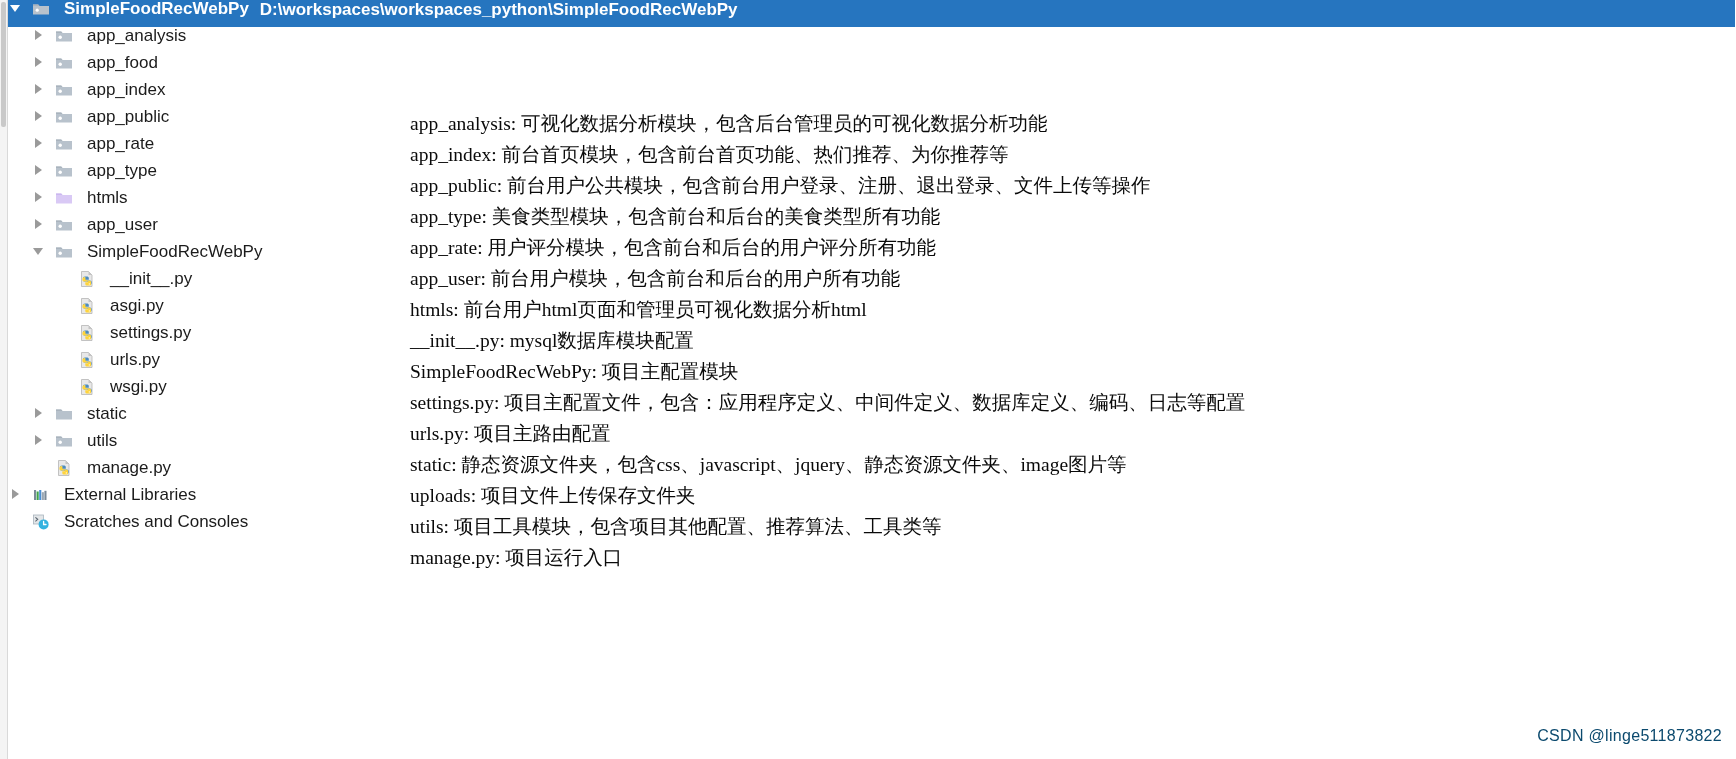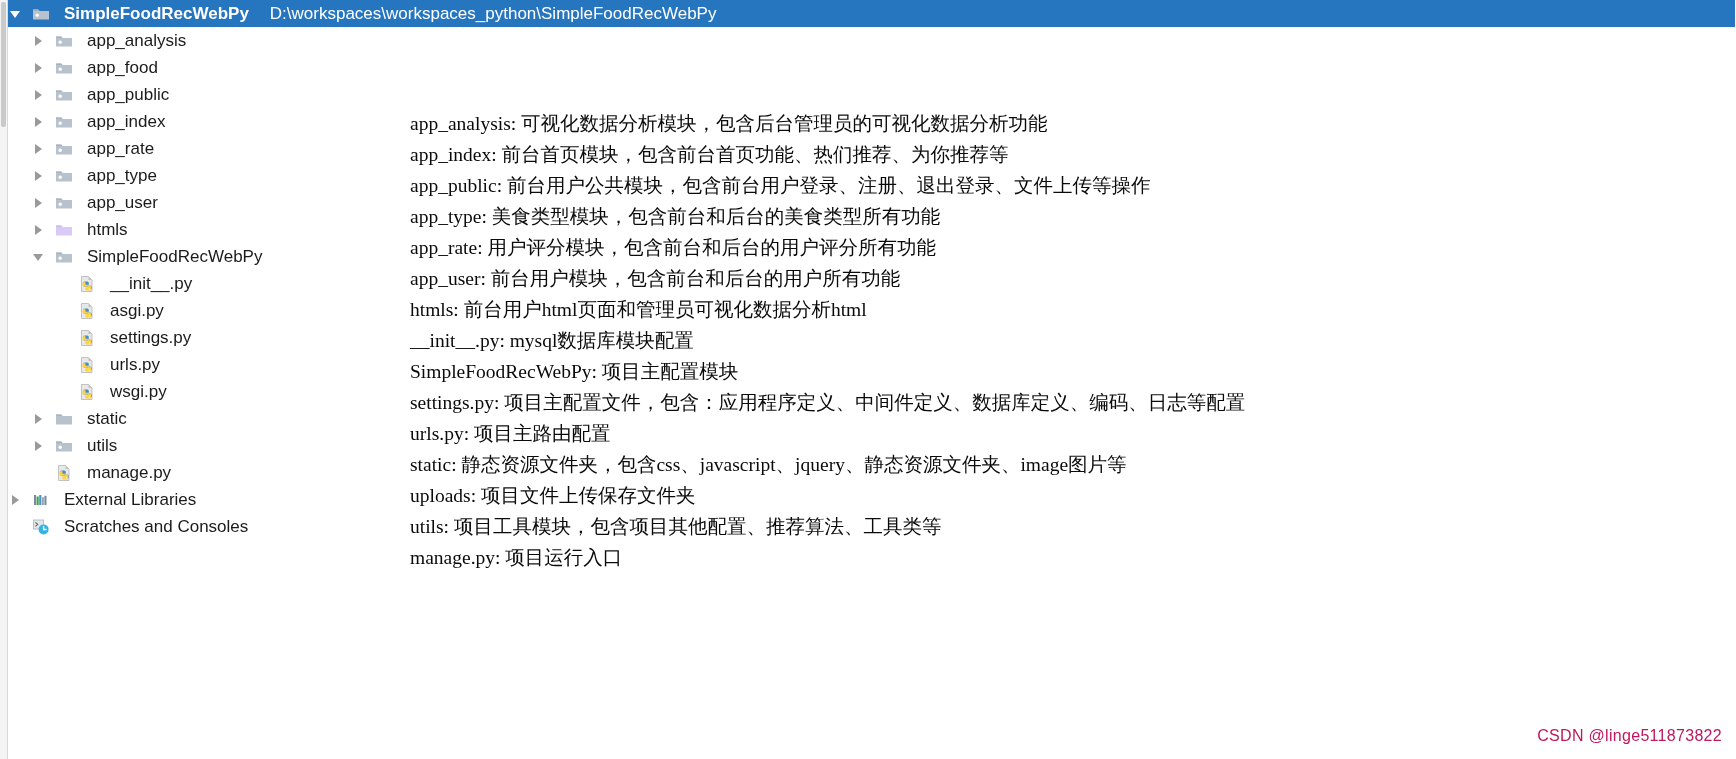--- a/index.html
+++ b/index.html
@@ -35,21 +35,20 @@
   
   .tree {
     position: absolute;
     left: 8px; top: 0;
     width: 760px;
   }
   .row {
     position: relative;
     height: 27px;
     display: flex;
-    align-items: center;
     font-size: 17px;
     color: #1b1b1b;
     white-space: nowrap;
     gap: 9px;
   }
   .row.selected {
     background: #2675bf;
     color: #ffffff;
     width: 1727px;
   }
@@ -82,23 +81,23 @@
     width: 18px; height: 18px;
     flex: 0 0 18px;
     margin-right: 5px;
     position: relative;
   }
   .icon svg { display: block; }
 
   .label { line-height: 1; }
   .label.bold { font-weight: bold; }
   .path {
-    margin-left: 12px;
+    margin-left: 2px;
     color: #ffffff;
-    font-weight: normal;
+    font-weight: bold;
   }
 
   
   .ind-0 { padding-left: 0px; }
   .ind-1 { padding-left: 23px; }
   .ind-2 { padding-left: 46px; }
 
   
   .desc {
     position: absolute;
@@ -113,21 +112,21 @@
     white-space: nowrap;
     letter-spacing: 0px;
   }
 
   
   .watermark {
     position: absolute;
     right: 14px;
     bottom: 14px;
     font-size: 16px;
-    color: #be185d;
+    color: #0c4a6e;
     font-family: "Liberation Sans", sans-serif;
     letter-spacing: 0.3px;
   }
 </style>
 </head>
 <body>
 
 <div class="gutter">
   <div class="gutter-thumb"></div>
 </div>
@@ -172,75 +171,75 @@
       </div>
       <div class="row ind-1">
         <span class="arrow right"></span>
         <span class="icon">
           <svg width="18" height="18" viewBox="0 0 18 18">
             <path d="M1 4.5 h5.2 l1.3 1.6 H17 v8.4 H1 Z" fill="#b8c2cc"></path>
             <path d="M1 4.5 h5.2 l1.3 1.6 H1 Z" fill="#a9b3bd"></path>
             <circle cx="5.2" cy="10.3" r="1.7" fill="#ffffff"></circle>
           </svg>
         </span>
+        <span class="label">app_index</span>
+      </div>
+      <div class="row ind-1">
+        <span class="arrow right"></span>
+        <span class="icon">
+          <svg width="18" height="18" viewBox="0 0 18 18">
+            <path d="M1 4.5 h5.2 l1.3 1.6 H17 v8.4 H1 Z" fill="#b8c2cc"></path>
+            <path d="M1 4.5 h5.2 l1.3 1.6 H1 Z" fill="#a9b3bd"></path>
+            <circle cx="5.2" cy="10.3" r="1.7" fill="#ffffff"></circle>
+          </svg>
+        </span>
         <span class="label">app_public</span>
       </div>
       <div class="row ind-1">
         <span class="arrow right"></span>
         <span class="icon">
           <svg width="18" height="18" viewBox="0 0 18 18">
             <path d="M1 4.5 h5.2 l1.3 1.6 H17 v8.4 H1 Z" fill="#b8c2cc"></path>
             <path d="M1 4.5 h5.2 l1.3 1.6 H1 Z" fill="#a9b3bd"></path>
             <circle cx="5.2" cy="10.3" r="1.7" fill="#ffffff"></circle>
           </svg>
         </span>
-        <span class="label">app_index</span>
-      </div>
-      <div class="row ind-1">
-        <span class="arrow right"></span>
-        <span class="icon">
-          <svg width="18" height="18" viewBox="0 0 18 18">
-            <path d="M1 4.5 h5.2 l1.3 1.6 H17 v8.4 H1 Z" fill="#b8c2cc"></path>
-            <path d="M1 4.5 h5.2 l1.3 1.6 H1 Z" fill="#a9b3bd"></path>
-            <circle cx="5.2" cy="10.3" r="1.7" fill="#ffffff"></circle>
-          </svg>
-        </span>
         <span class="label">app_rate</span>
       </div>
       <div class="row ind-1">
         <span class="arrow right"></span>
         <span class="icon">
           <svg width="18" height="18" viewBox="0 0 18 18">
             <path d="M1 4.5 h5.2 l1.3 1.6 H17 v8.4 H1 Z" fill="#b8c2cc"></path>
             <path d="M1 4.5 h5.2 l1.3 1.6 H1 Z" fill="#a9b3bd"></path>
             <circle cx="5.2" cy="10.3" r="1.7" fill="#ffffff"></circle>
           </svg>
         </span>
         <span class="label">app_type</span>
-      </div>
-      <div class="row ind-1">
-        <span class="arrow right"></span>
-        <span class="icon">
-          <svg width="18" height="18" viewBox="0 0 18 18">
-            <path d="M1 4.5 h5.2 l1.3 1.6 H17 v8.4 H1 Z" fill="#b8c2cc"></path>
-            <path d="M1 4.5 h5.2 l1.3 1.6 H1 Z" fill="#a9b3bd"></path>
-            <circle cx="5.2" cy="10.3" r="1.7" fill="#ffffff"></circle>
-          </svg>
-        </span>
-        <span class="label">app_user</span>
       </div>
       <div class="row ind-1">
         <span class="arrow right"></span>
         <span class="icon">
           <svg width="18" height="18" viewBox="0 0 18 18">
             <path d="M1 4.5 h5.2 l1.3 1.6 H17 v8.4 H1 Z" fill="#d9c9f5"></path>
             <path d="M1 4.5 h5.2 l1.3 1.6 H1 Z" fill="#cbb8ef"></path>
           </svg>
         </span>
         <span class="label">htmls</span>
+      </div>
+      <div class="row ind-1">
+        <span class="arrow right"></span>
+        <span class="icon">
+          <svg width="18" height="18" viewBox="0 0 18 18">
+            <path d="M1 4.5 h5.2 l1.3 1.6 H17 v8.4 H1 Z" fill="#b8c2cc"></path>
+            <path d="M1 4.5 h5.2 l1.3 1.6 H1 Z" fill="#a9b3bd"></path>
+            <circle cx="5.2" cy="10.3" r="1.7" fill="#ffffff"></circle>
+          </svg>
+        </span>
+        <span class="label">app_user</span>
       </div>
       <div class="row ind-1">
         <span class="arrow down"></span>
         <span class="icon">
           <svg width="18" height="18" viewBox="0 0 18 18">
             <path d="M1 4.5 h5.2 l1.3 1.6 H17 v8.4 H1 Z" fill="#b8c2cc"></path>
             <path d="M1 4.5 h5.2 l1.3 1.6 H1 Z" fill="#a9b3bd"></path>
             <circle cx="5.2" cy="10.3" r="1.7" fill="#ffffff"></circle>
           </svg>
         </span>

